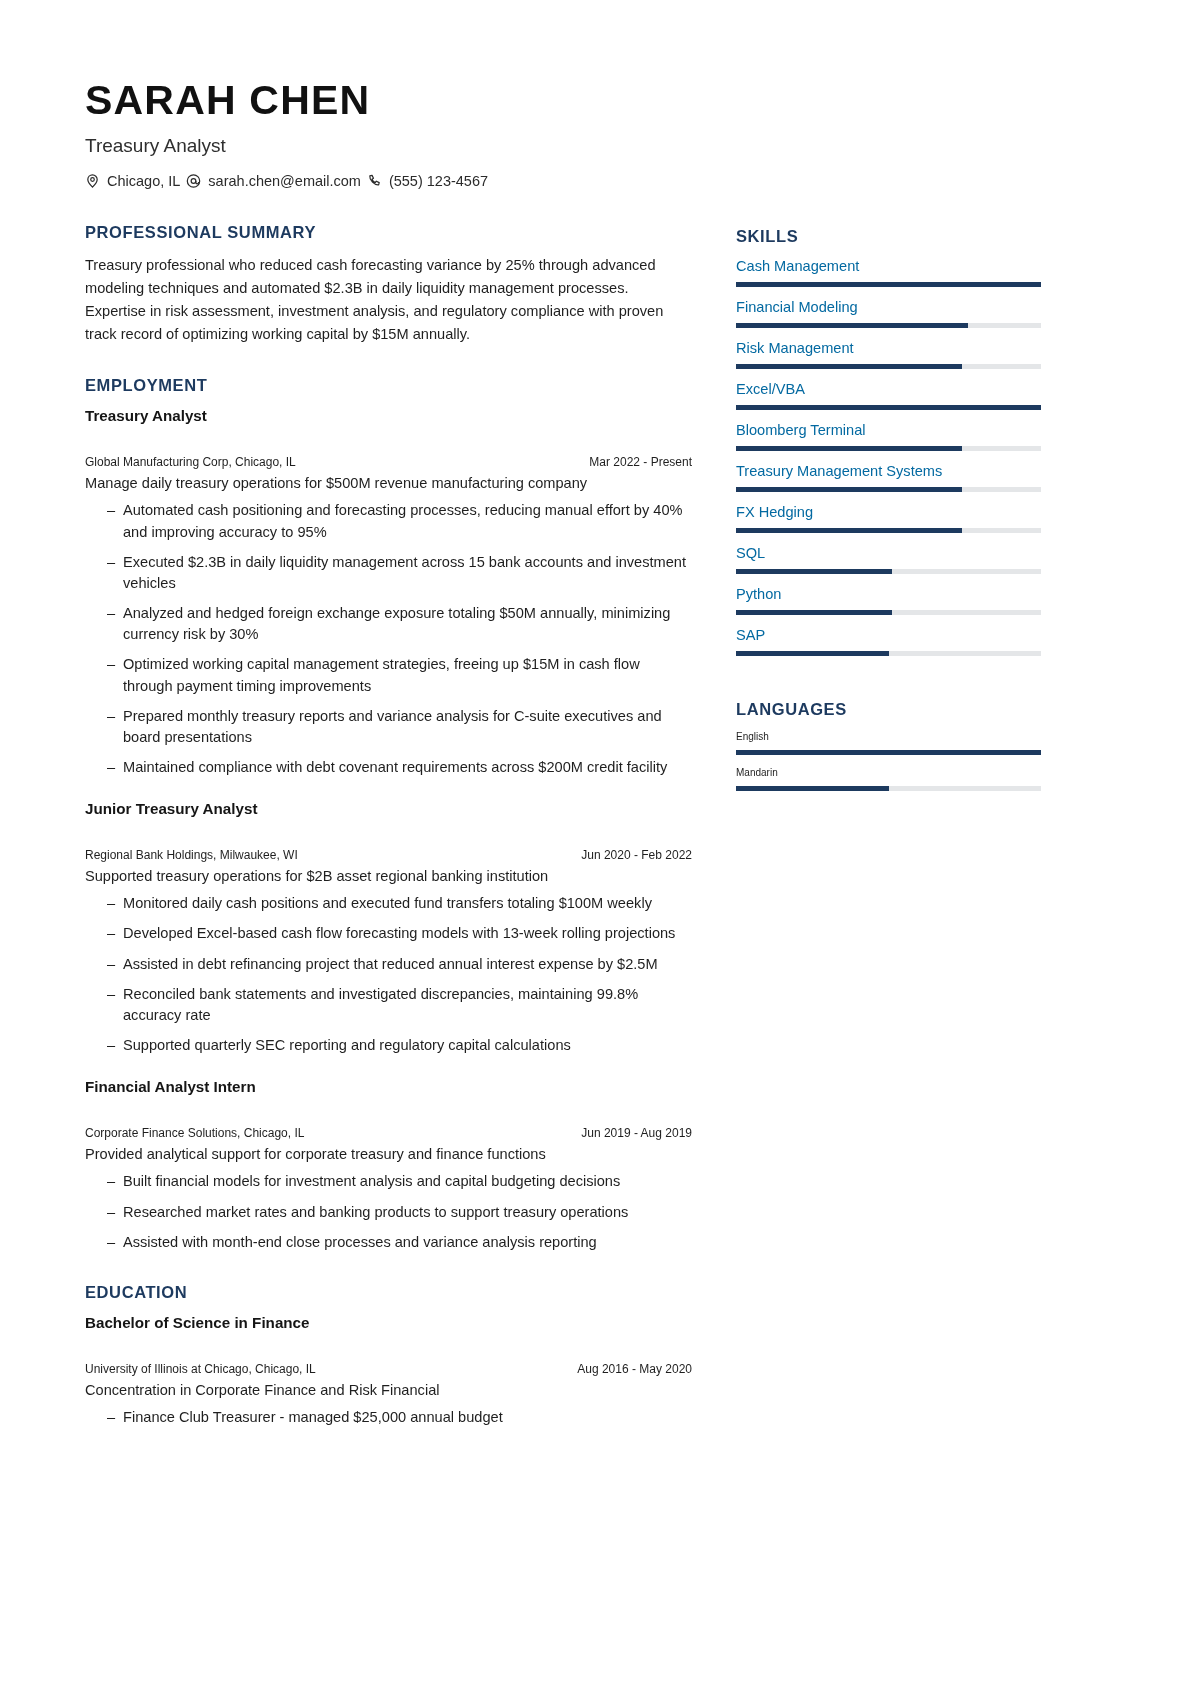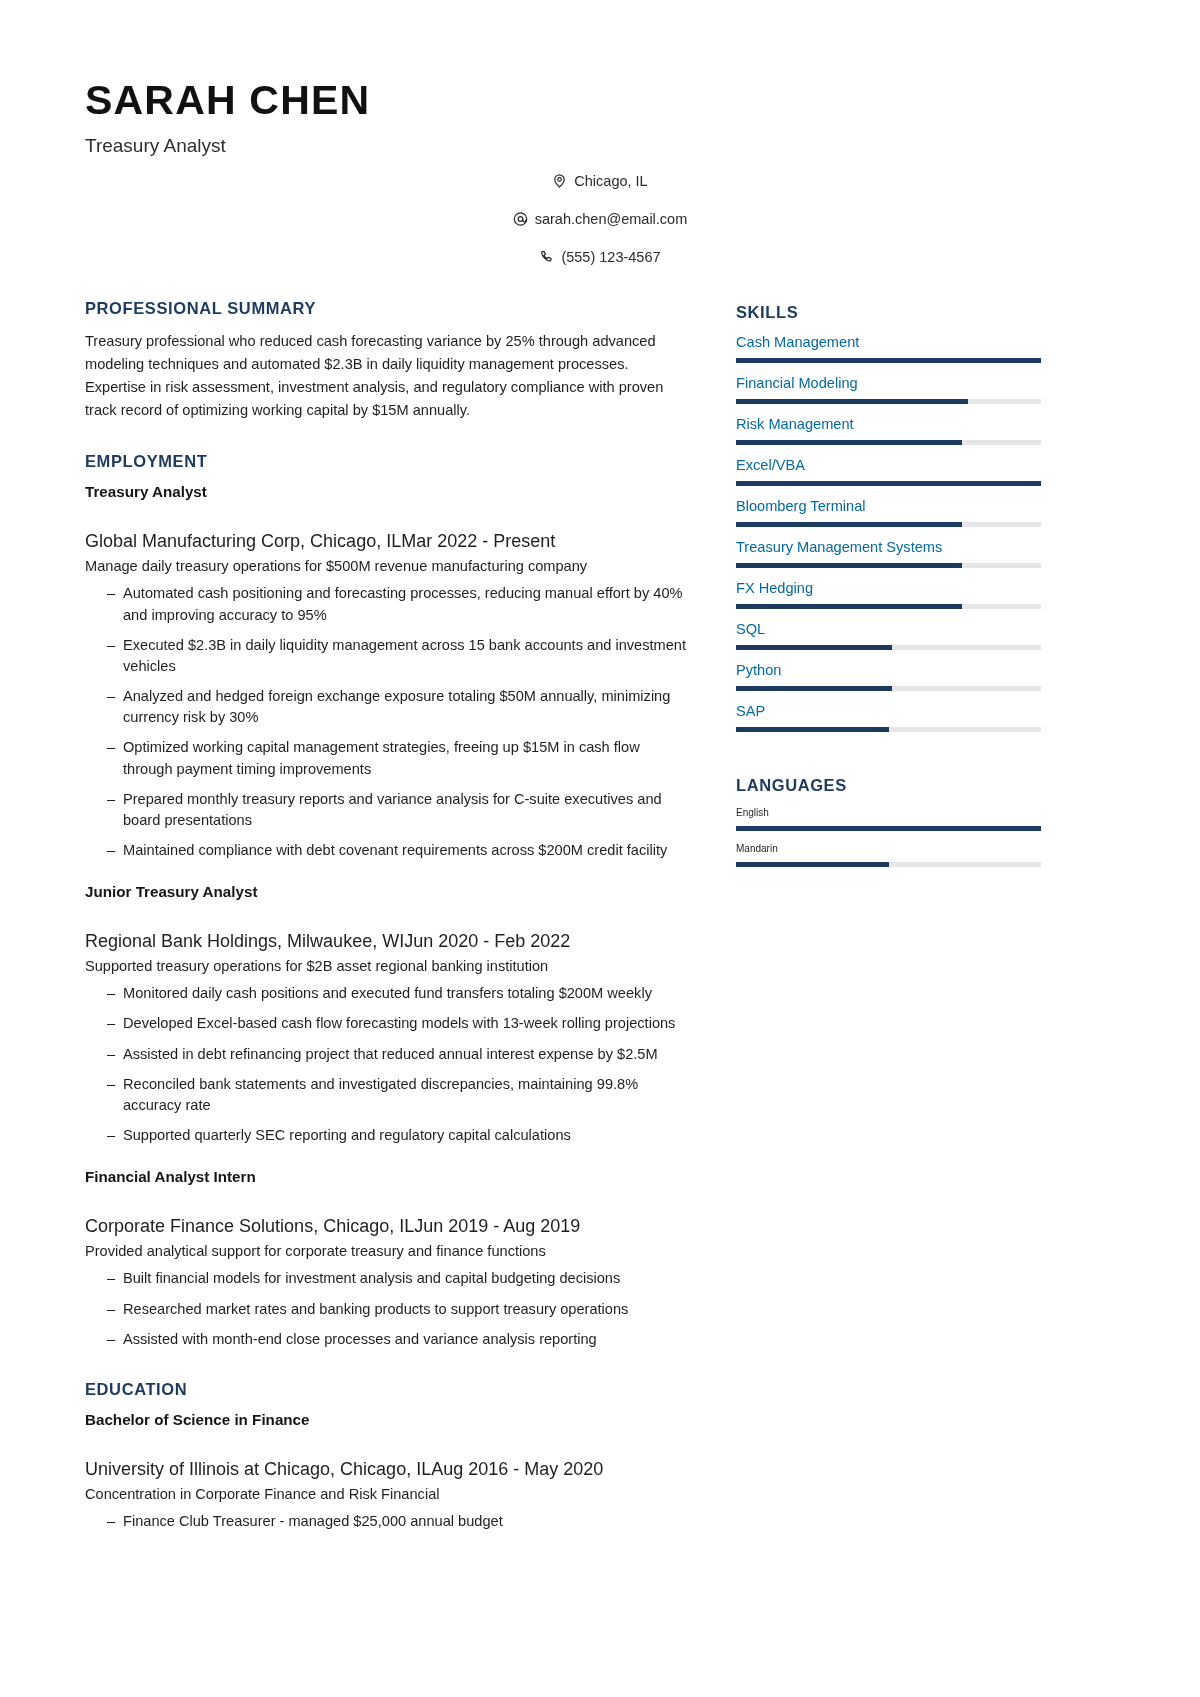--- a/index.html
+++ b/index.html
@@ -30,24 +30,23 @@
   }
   .job-title {
     font-size: 19px;
     color: #2f2f2f;
     font-weight: 400;
     margin-bottom: 16px;
   }
   .contact-row {
     display: flex;
     align-items: center;
-    gap: 22px;
+    gap: 6px;
     font-size: 14.5px;
     color: #2b2b2b;
-    flex-direction: column;
   }
   .contact-item {
     display: flex;
     align-items: center;
     gap: 7px;
     white-space: nowrap;
   }
   .contact-item svg { display: block; }
 
   
@@ -77,22 +76,23 @@
   
   .job { margin-bottom: 22px; }
   .job-role {
     font-size: 15.2px;
     font-weight: bold;
     color: #151515;
     margin-bottom: 5px;
   }
   .job-meta {
     display: flex;
+    justify-content: space-between;
     align-items: baseline;
-    font-size: 18px;
+    font-size: 12px;
     color: #1f1f1f;
     margin-bottom: 4px;
     margin-top: 31px;
   }
   .job-company { }
   .job-dates { white-space: nowrap; }
   .job-desc {
     font-size: 14.6px;
     color: #1f1f1f;
     margin-bottom: 6px;
@@ -220,21 +220,21 @@
         </div>
 
         <div class="job">
           <div class="job-role">Junior Treasury Analyst</div>
           <div class="job-meta">
             <span class="job-company">Regional Bank Holdings, Milwaukee, WI</span>
             <span class="job-dates">Jun 2020 - Feb 2022</span>
           </div>
           <div class="job-desc">Supported treasury operations for $2B asset regional banking institution</div>
           <ul class="bullets">
-            <li>Monitored daily cash positions and executed fund transfers totaling $200M weekly</li>
+            <li>Monitored daily cash positions and executed fund transfers totaling $100M weekly</li>
             <li>Developed Excel-based cash flow forecasting models with 13-week rolling projections</li>
             <li>Assisted in debt refinancing project that reduced annual interest expense by $2.5M</li>
             <li>Reconciled bank statements and investigated discrepancies, maintaining 99.8% accuracy rate</li>
             <li>Supported quarterly SEC reporting and regulatory capital calculations</li>
           </ul>
         </div>
 
         <div class="job">
           <div class="job-role">Financial Analyst Intern</div>
           <div class="job-meta">

